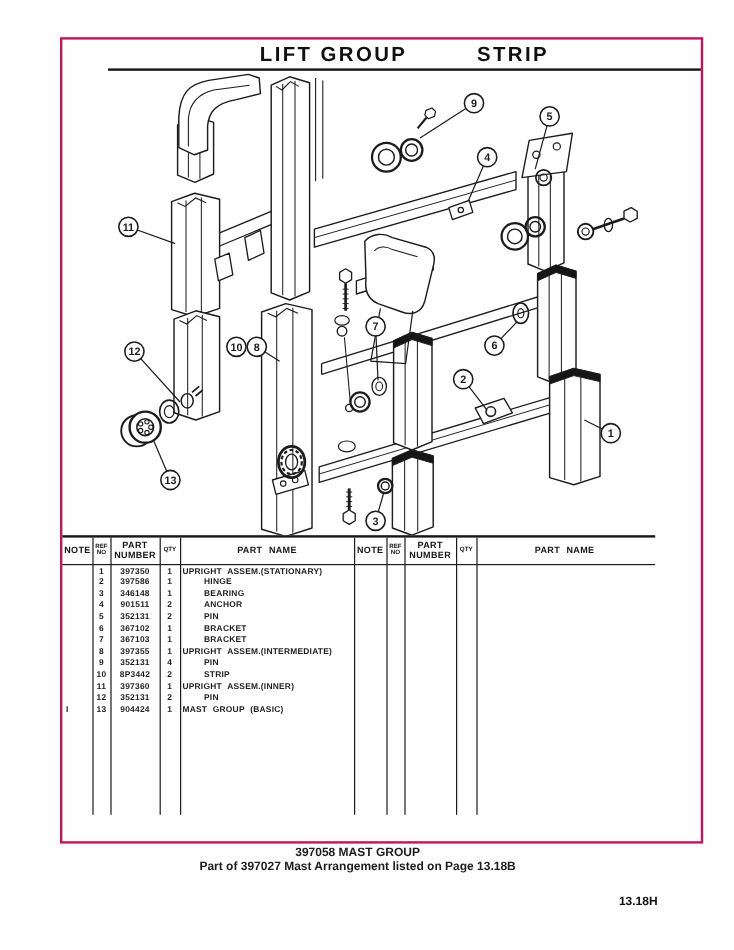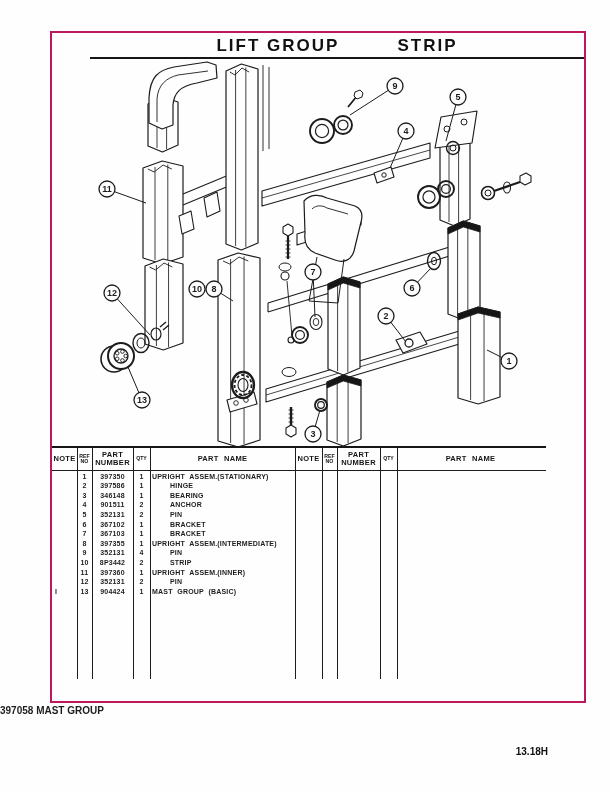--- a/index.html
+++ b/index.html
@@ -20,21 +20,21 @@
   .hcell.small{font-size:5.2px;}
   .trow{position:absolute;left:0;right:0;height:9.6px;}
   .tcell{position:absolute;top:0;height:9.6px;font-size:7px;font-weight:bold;line-height:9.6px;
          color:#1d1d1d;letter-spacing:0.2px;white-space:nowrap;}
   .tcell.center{text-align:center;}
   .tcell.name{word-spacing:2.5px;}
   .footnote-row{position:absolute;left:0;right:0;top:644px;bottom:0;border-top:2px solid #161616;}
   .footnote-text{position:absolute;left:3px;top:2px;font-size:6.5px;font-weight:bold;
                  letter-spacing:0.4px;color:#222;}
   .drawing-number{position:absolute;right:6px;bottom:2px;font-size:7.5px;font-weight:bold;color:#222;}
-  .footer{position:absolute;left:0;top:705px;width:596px;text-align:left;font-size:10px;
+  .footer{position:absolute;left:0;top:705px;width:596px;text-align:center;font-size:10px;
           font-weight:bold;line-height:12px;color:#1d1d1d;}
   .page-number{position:absolute;top:746px;right:64px;font-size:10px;font-weight:bold;color:#111;}
 </style>
 </head>
 <body>
 
 <div class="page">
   <div class="main-box">
 
     <div class="title-bar">
@@ -330,16 +330,17 @@
           <div class="tcell center" style="left: 40px; width: 41px;">904424</div>
           <div class="tcell center" style="left: 81px; width: 17px;">1</div>
           <div class="tcell name" style="left: 100px;">MAST GROUP (BASIC)</div>
         </div>
       </div>
 
   </div>
 
   <div class="footer">
     <div>397058 MAST GROUP</div>
+    <div>Part of 397027 Mast Arrangement listed on Page 13.18B</div>
   </div>
 
   <div class="page-number">13.18H</div>
 </div>
 
 </body></html>

